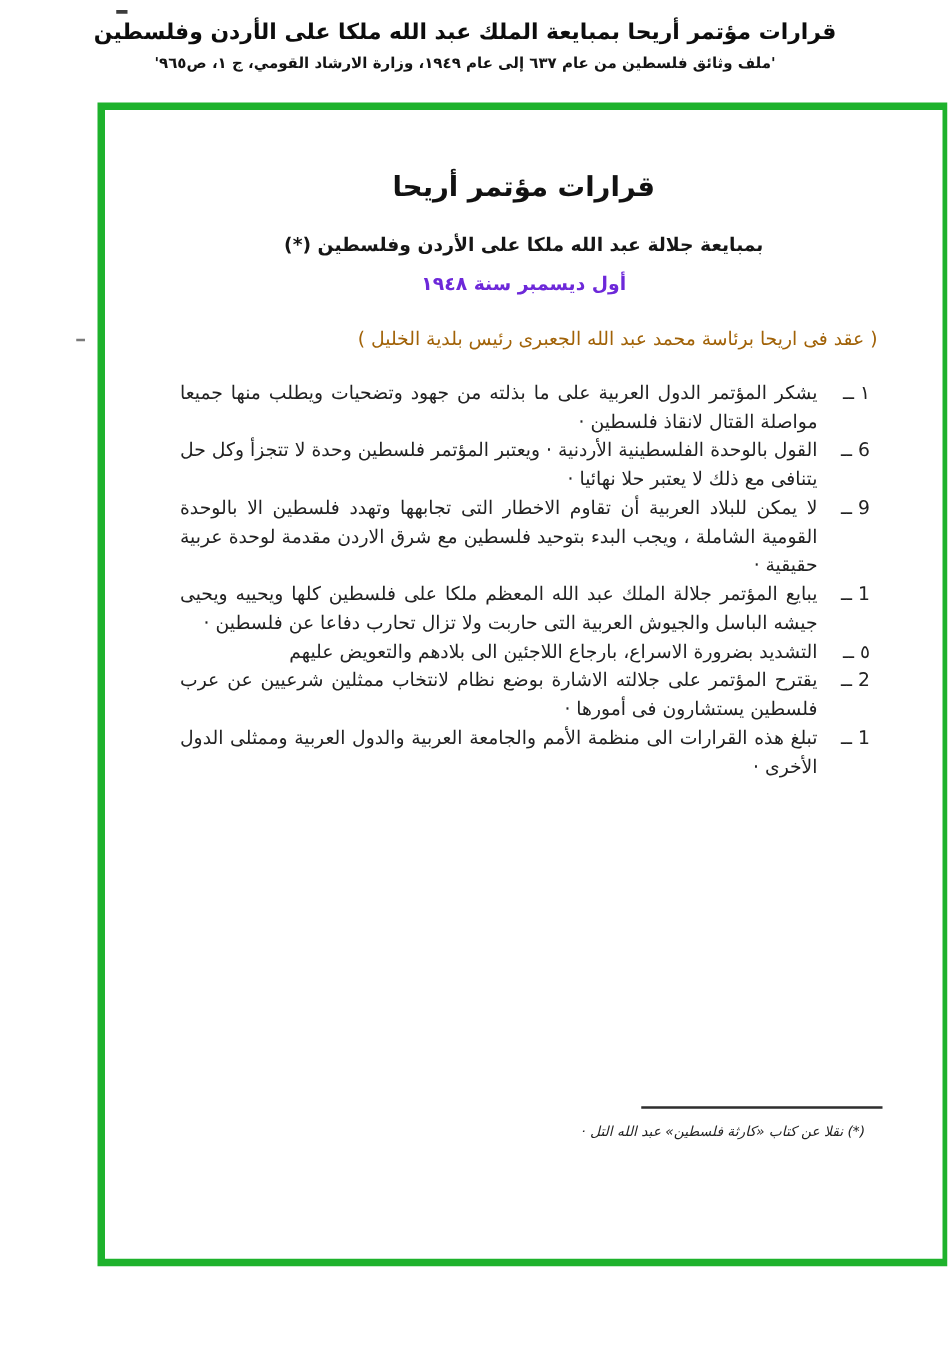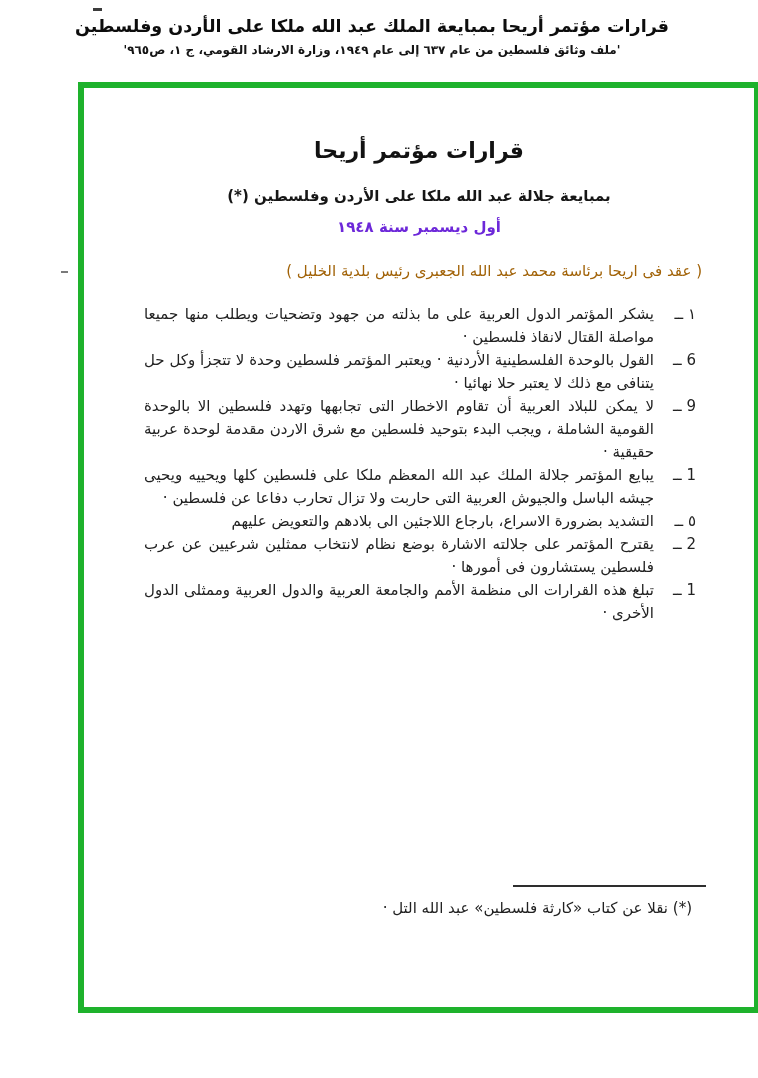--- a/index.html
+++ b/index.html
@@ -84,21 +84,21 @@
   }
   .footnote-rule {
     width:193px; height:2px;
     background:#2e2e2e;
     margin-right:0;
     display:inline-block;
   }
   .footnote {
     margin-top:8px;
     margin-right:14px;
-    font-size:15px; color:#222;
+    font-size:11px; color:#222;font-style:italic;
   }
   
   .speck { position:absolute; background:#555; }
   .speck-a { left:93px;  top:8px;   width:9px; height:3px; background:#3c3c3c; }
   .speck-b { left:61px;  top:271px; width:7px; height:2px; background:#7a7a7a; }
   .speck-c { left:177px; top:259px; width:3px; height:3px; background:#9a9a9a; }
   .speck-d { left:675px; top:467px; width:3px; height:3px; background:#8a8a8a; }
 </style>
 </head>
 <body>

